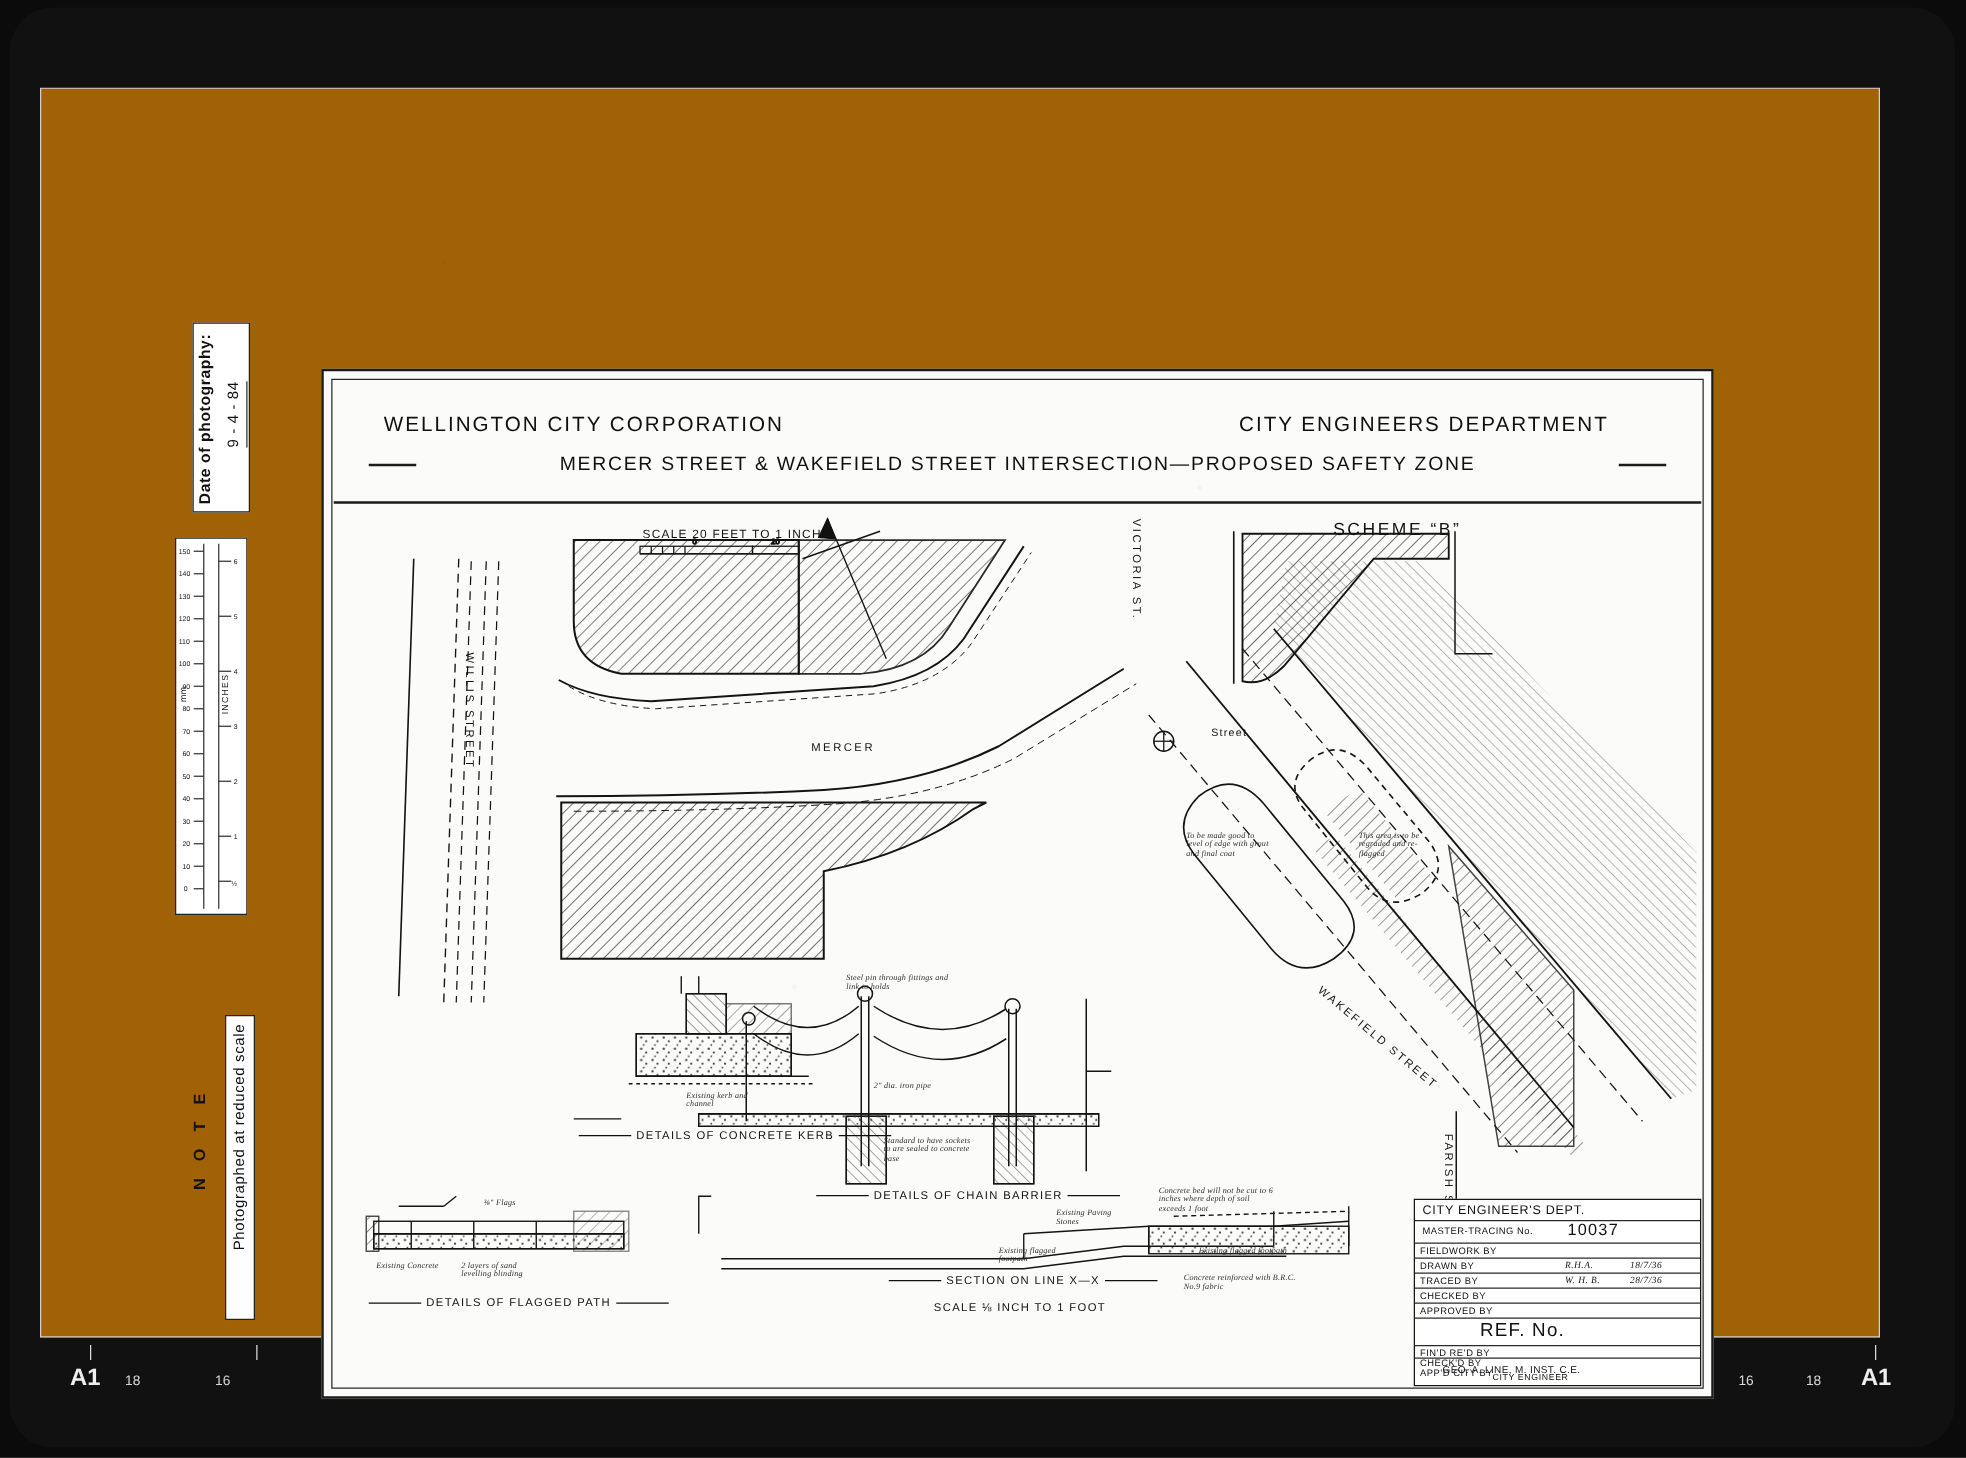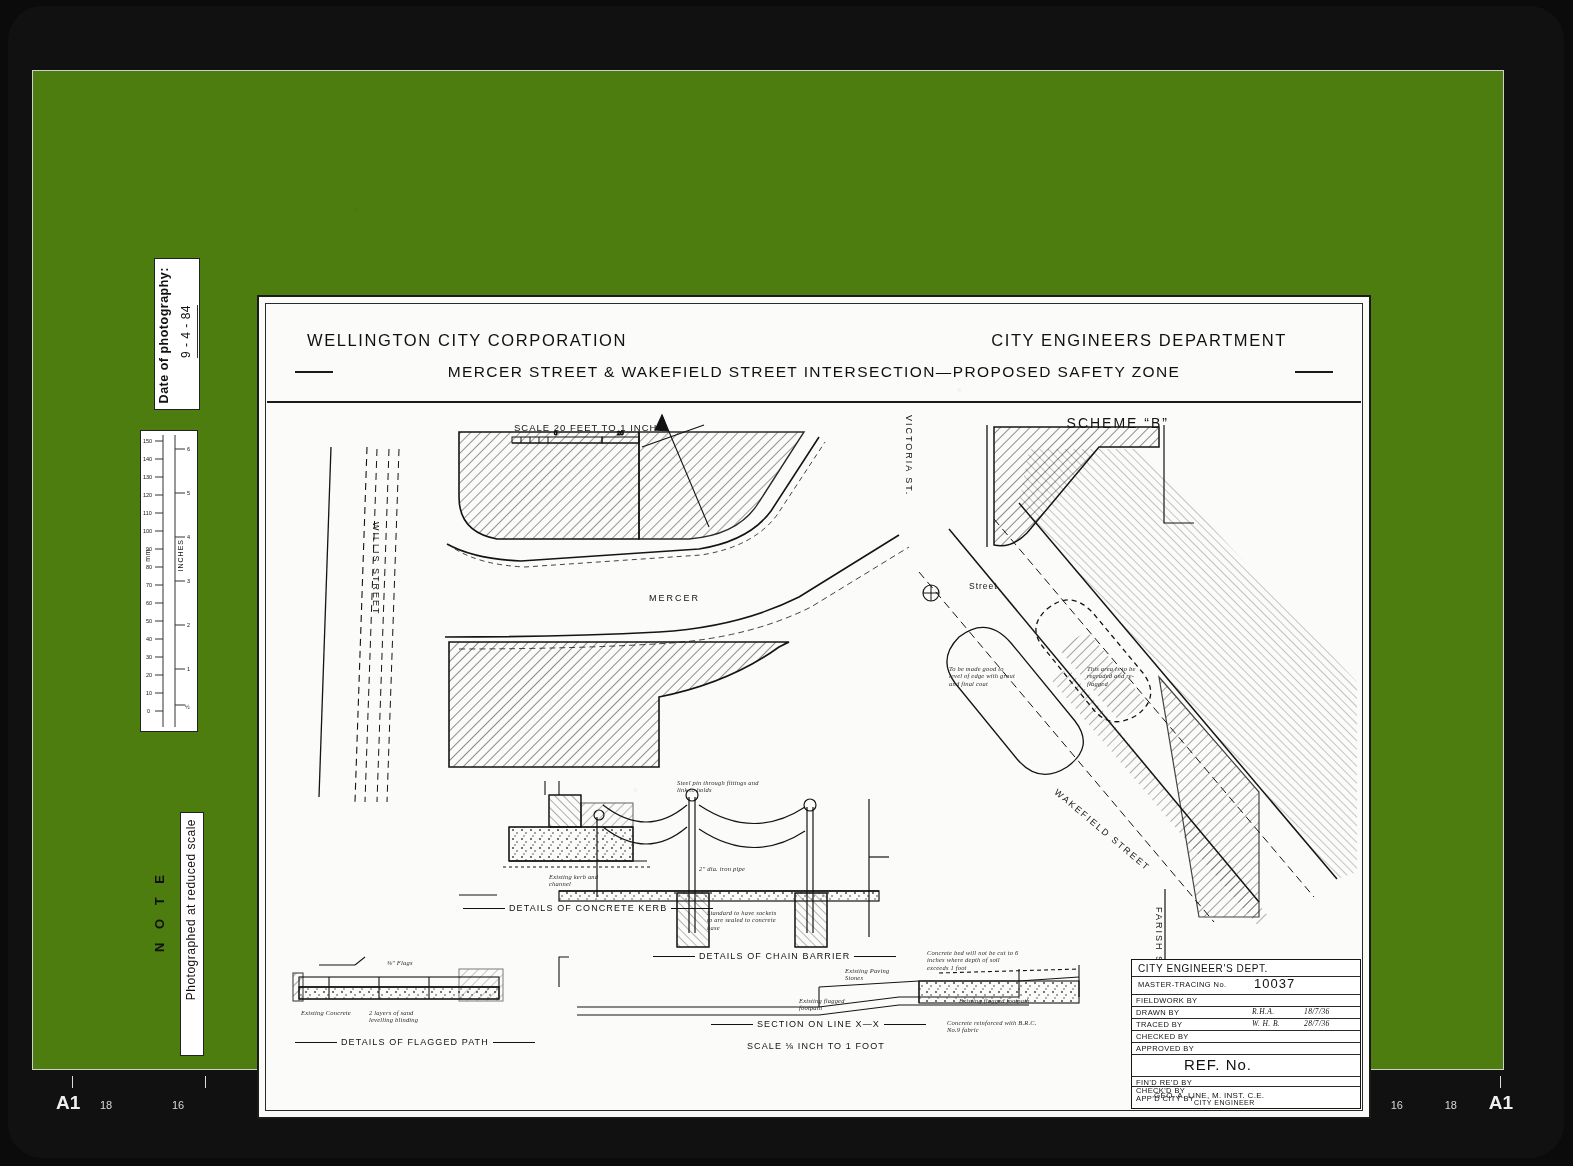--- a/index.html
+++ b/index.html
@@ -8,21 +8,21 @@
 
   
   .film{position:absolute;left:8px;top:6px;width:1556px;height:1152px;background:#111;border-radius:34px;}
   .filmgrain{position:absolute;inset:0;border-radius:34px;
     background:
       radial-gradient(circle at 12% 18%, rgba(255,255,255,.05) 0 2px, transparent 3px),
       radial-gradient(circle at 78% 9%, rgba(255,255,255,.04) 0 2px, transparent 3px),
       radial-gradient(circle at 30% 88%, rgba(255,255,255,.05) 0 2px, transparent 3px),
       radial-gradient(circle at 92% 70%, rgba(255,255,255,.03) 0 2px, transparent 3px);}
   
-  .sheet{position:absolute;left:32px;top:70px;width:1472px;height:1000px;background:#4d7c0f;
+  .sheet{position:absolute;left:32px;top:70px;width:1472px;height:1000px;background:#a16207;
      box-shadow:0 0 0 1px #cfcfcf inset;}
   .sheet:after{content:"";position:absolute;inset:0;
      background:
        radial-gradient(circle at 22% 14%, rgba(0,0,0,.035) 0 1.5px, transparent 2.5px),
        radial-gradient(circle at 63% 32%, rgba(0,0,0,.03) 0 1.5px, transparent 2.5px),
        radial-gradient(circle at 41% 72%, rgba(0,0,0,.03) 0 1.5px, transparent 2.5px),
        radial-gradient(circle at 87% 58%, rgba(0,0,0,.025) 0 1.5px, transparent 2.5px);
      pointer-events:none;}
 
   

